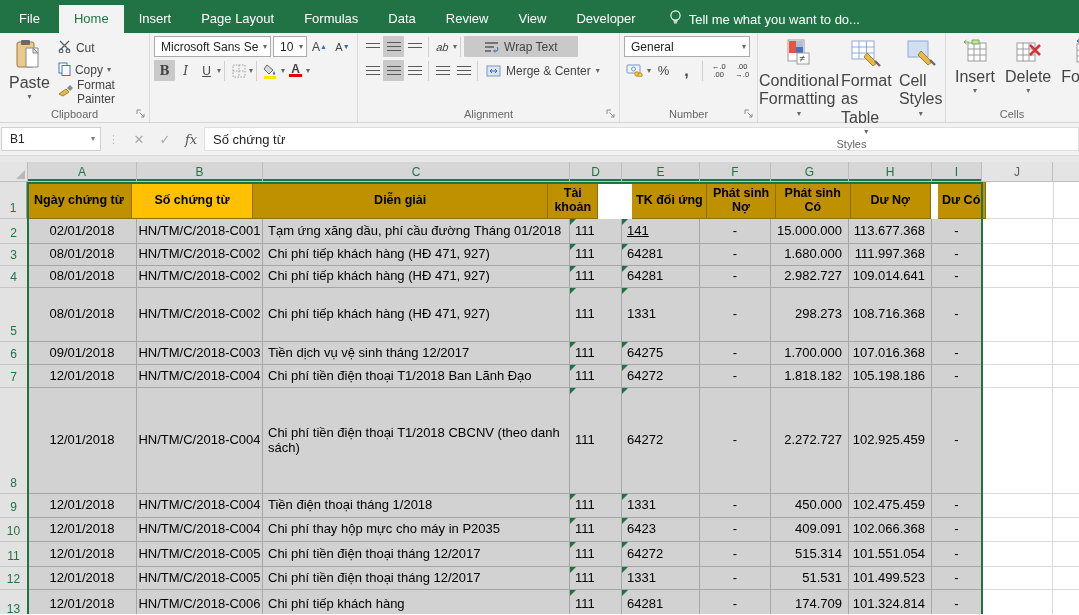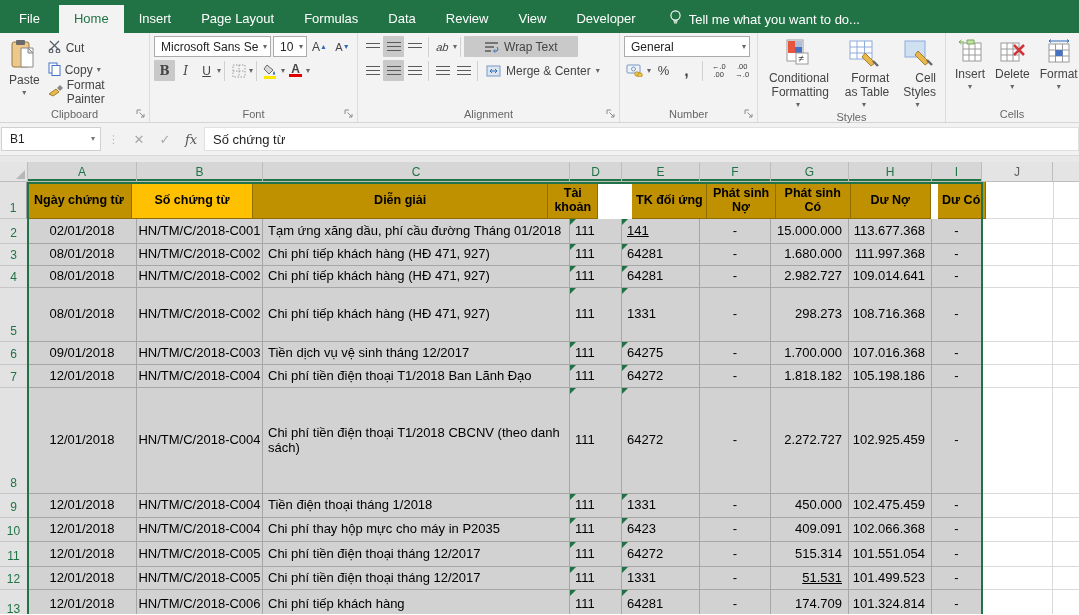--- a/index.html
+++ b/index.html
@@ -20,21 +20,21 @@
   .ribbon { height:90px; background:#f3f3f3; border-bottom:1px solid #d5d5d5;
     display:flex; font-size:12px; color:#444; }
   .group { display:flex; flex-direction:column; border-right:1px solid #dcdcdc; position:relative; }
   .group-body { flex:1; display:flex; padding:3px 4px 0 4px; }
   .group-footer { height:17px; display:flex; align-items:center; justify-content:center;
     font-size:11px; color:#666; position:relative; }
   .launcher { position:absolute; right:3px; bottom:3px; width:10px; height:10px; }
   .launcher svg { display:block; }
   .bigbtn { display:flex; flex-direction:column; align-items:center; justify-content:flex-start;
     padding:3px 5px; gap:2px; cursor:default; }
-  .bigbtn .lbl { font-size:12px; color:#444; text-align:right; line-height:1.15; }
+  .bigbtn .lbl { font-size:16px; color:#444; text-align:left; line-height:1.15; }
   .caret { font-size:8px; color:#666; line-height:6px; }
   .smallrow { display:flex; align-items:center; gap:4px; height:22px; padding:0 3px; font-size:12px; }
   .combo { background:#fff; border:1px solid #ababab; height:21px; display:flex;
     align-items:center; font-size:12px; padding:0 3px 0 6px; color:#222; }
   .combo .caret { margin-left:auto; padding-left:4px; }
   .tglbtn { height:21px; min-width:21px; display:flex; align-items:center; justify-content:center;
     padding:0 2px; border-radius:1px; }
   .tglbtn.on { background:#c9c9c9; }
   .iconlines { display:inline-block; width:14px; height:10px;
     background:repeating-linear-gradient(#5a5a5a 0 1.5px, transparent 1.5px 4px); }
@@ -215,29 +215,20 @@
           <span class="caret">▾</span>
           <span class="tglbtn">
             <span style="display:flex;flex-direction:column;align-items:center;line-height:10px">
                 <b style="font-size:12px">A</b>
                 <span style="width:13px;height:3px;background:#e00000;display:inline-block"></span>
               </span>
           </span>
           <span class="caret">▾</span>
         </div>
       </div>
-      <div class="group-footer">
-        <span>Font</span>
-        <span class="launcher">
-          <svg width="10" height="10" viewBox="0 0 10 10">
-              <path d="M1 1 H5 M1 1 V5" stroke="#8a8a8a" fill="none"></path>
-              <path d="M3.5 3.5 L8 8 M8 8 v-3 M8 8 h-3" stroke="#8a8a8a" fill="none"></path>
-            </svg>
-        </span>
-      </div>
     </div>
 
     <div class="group" style="width:262px">
       <div class="group-body" style="flex-direction:column;gap:3px">
         <div style="display:flex;align-items:center">
           <span class="tglbtn">
               <span class="iconlines" style="height:7px"></span>
             </span>
           <span class="tglbtn on">
               <span class="iconlines"></span>
@@ -615,21 +606,21 @@
     <div class="cell white nobr" style="width: 26px;"></div>
   </div>
         <div class="grow" style="height: 23px;">
     <div class="rowhdr">12</div>
     <div class="cell al-c" style="width: 109px;">12/01/2018</div>
     <div class="cell al-c" style="width: 126px;">HN/TM/C/2018-C005</div>
     <div class="cell al-l" style="width: 307px;">Chi phí tiền điện thoại tháng 12/2017</div>
     <div class="cell al-l tri" style="width: 52px;">111</div>
     <div class="cell al-l tri" style="width: 78px;">1331</div>
     <div class="cell al-c" style="width: 71px;">-</div>
-    <div class="cell al-r" style="width: 78px; text-decoration: underline;">51.531</div>
+    <div class="cell al-r" style="width: 78px;">51.531</div>
     <div class="cell al-r" style="width: 83px;">101.499.523</div>
     <div class="cell al-c" style="width: 50px;">-</div>
     <div class="cell white" style="width: 71px;"></div>
     <div class="cell white nobr" style="width: 26px;"></div>
   </div>
         <div class="grow" style="height: 30px;">
     <div class="rowhdr">13</div>
     <div class="cell al-c" style="width: 109px;">12/01/2018</div>
     <div class="cell al-c" style="width: 126px;">HN/TM/C/2018-C006</div>
     <div class="cell al-l" style="width: 307px;">Chi phí tiếp khách hàng</div>

